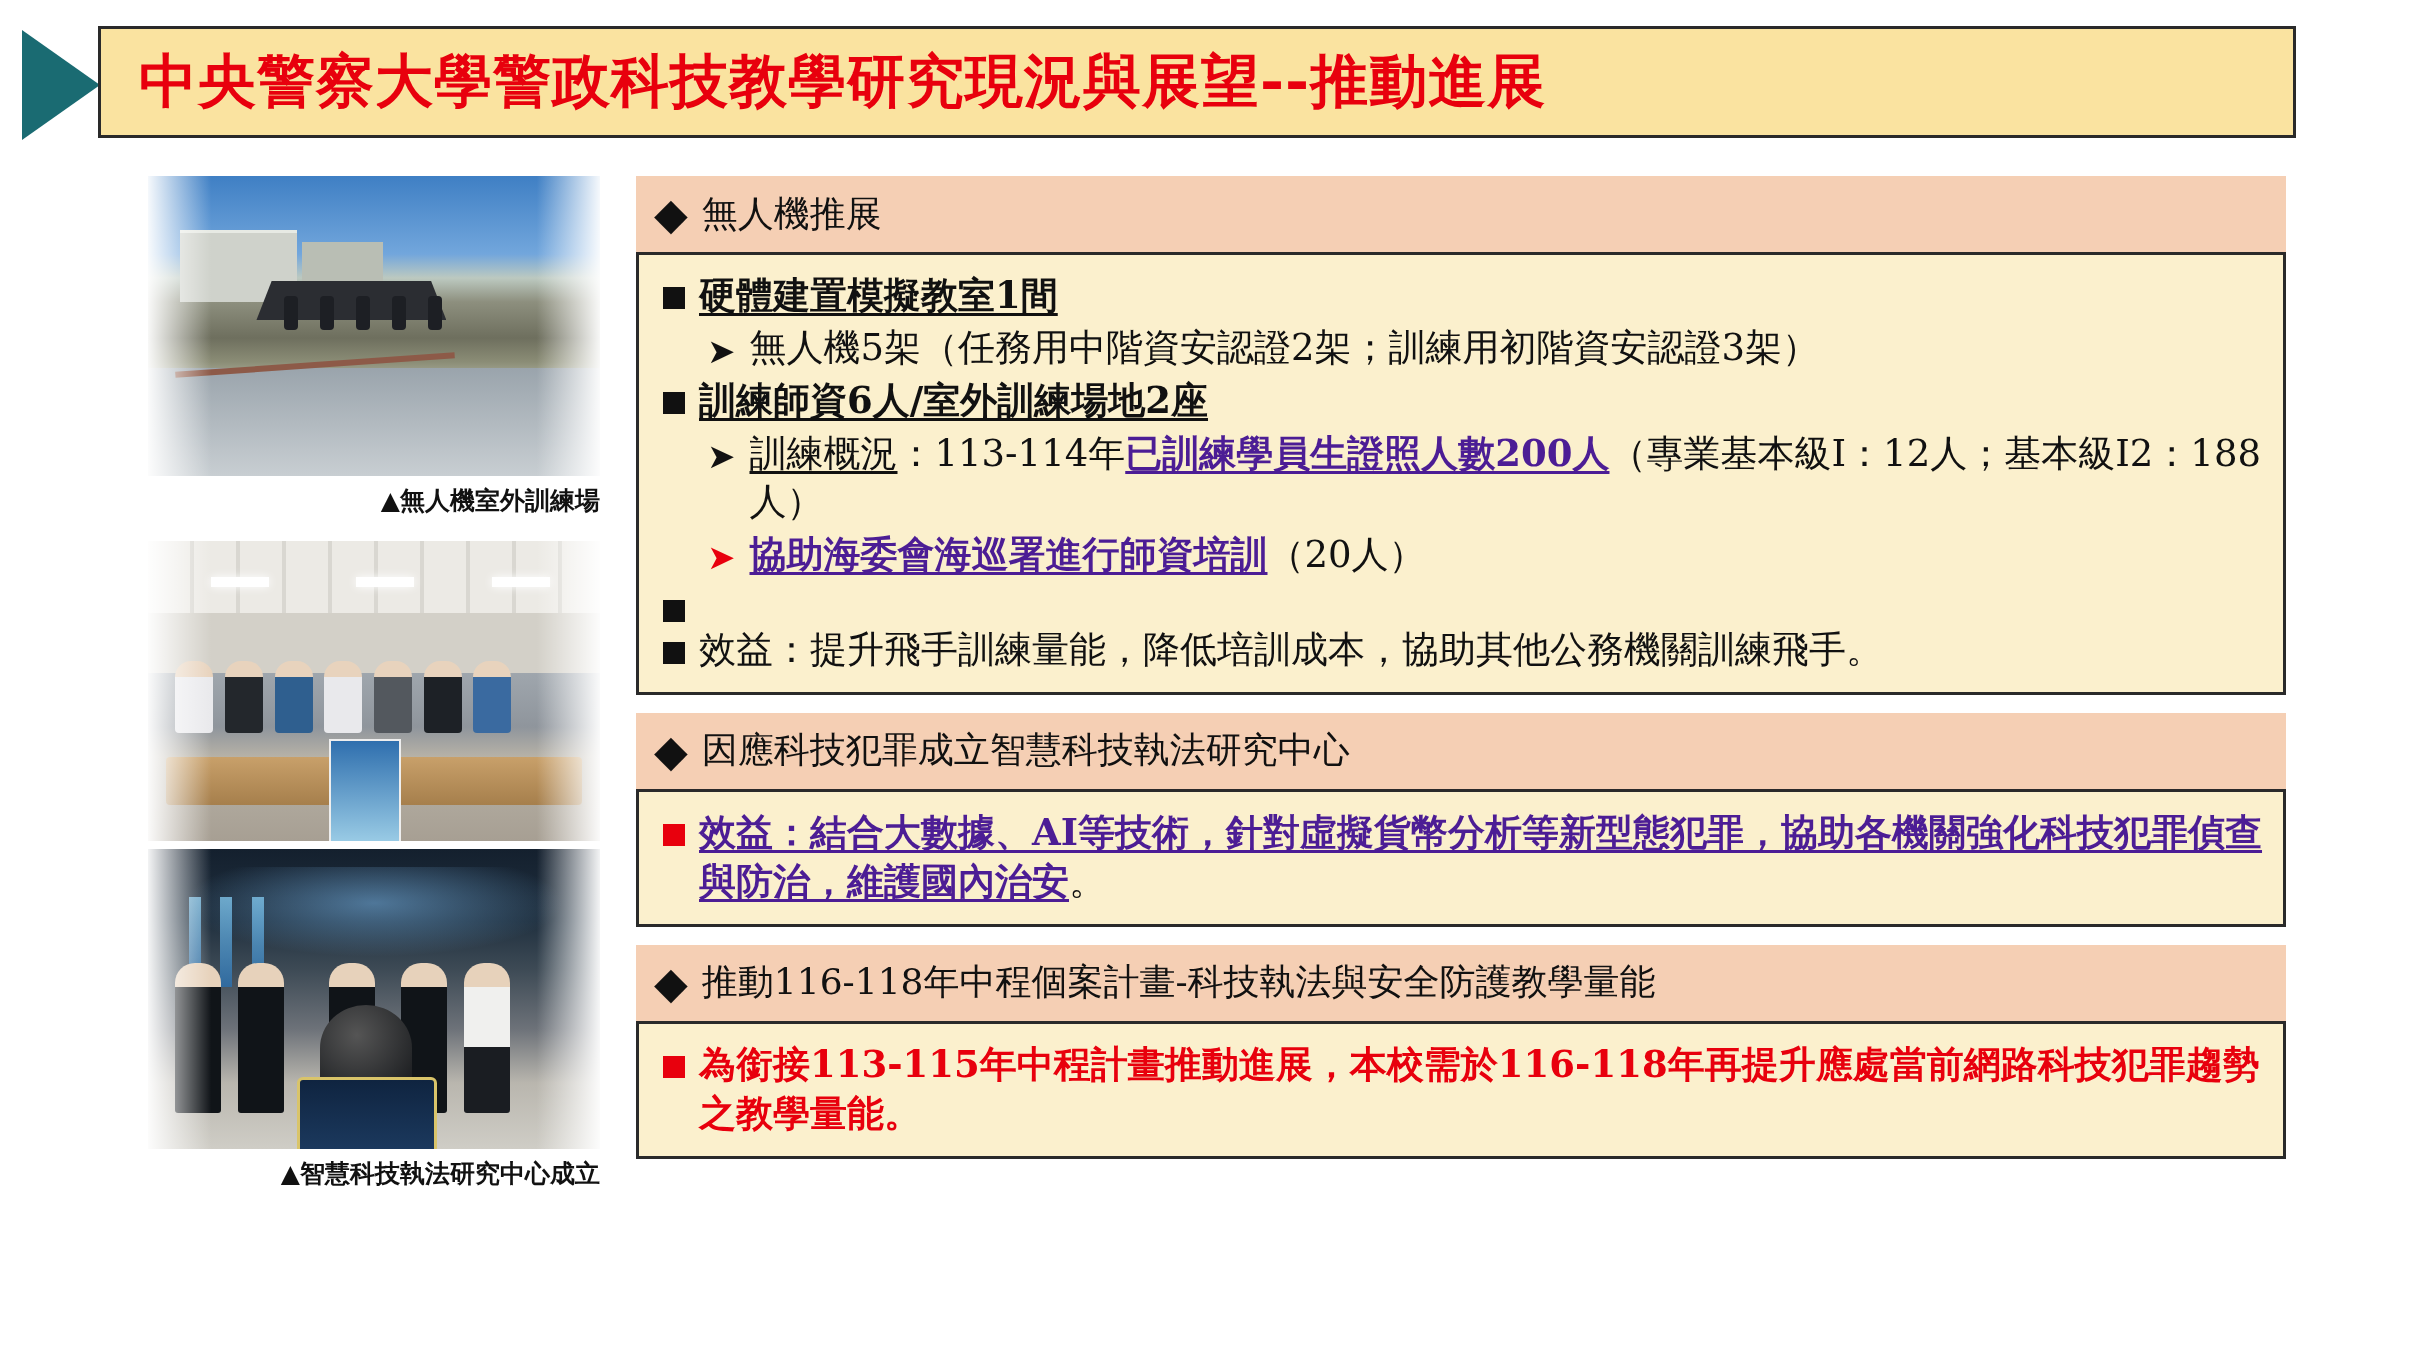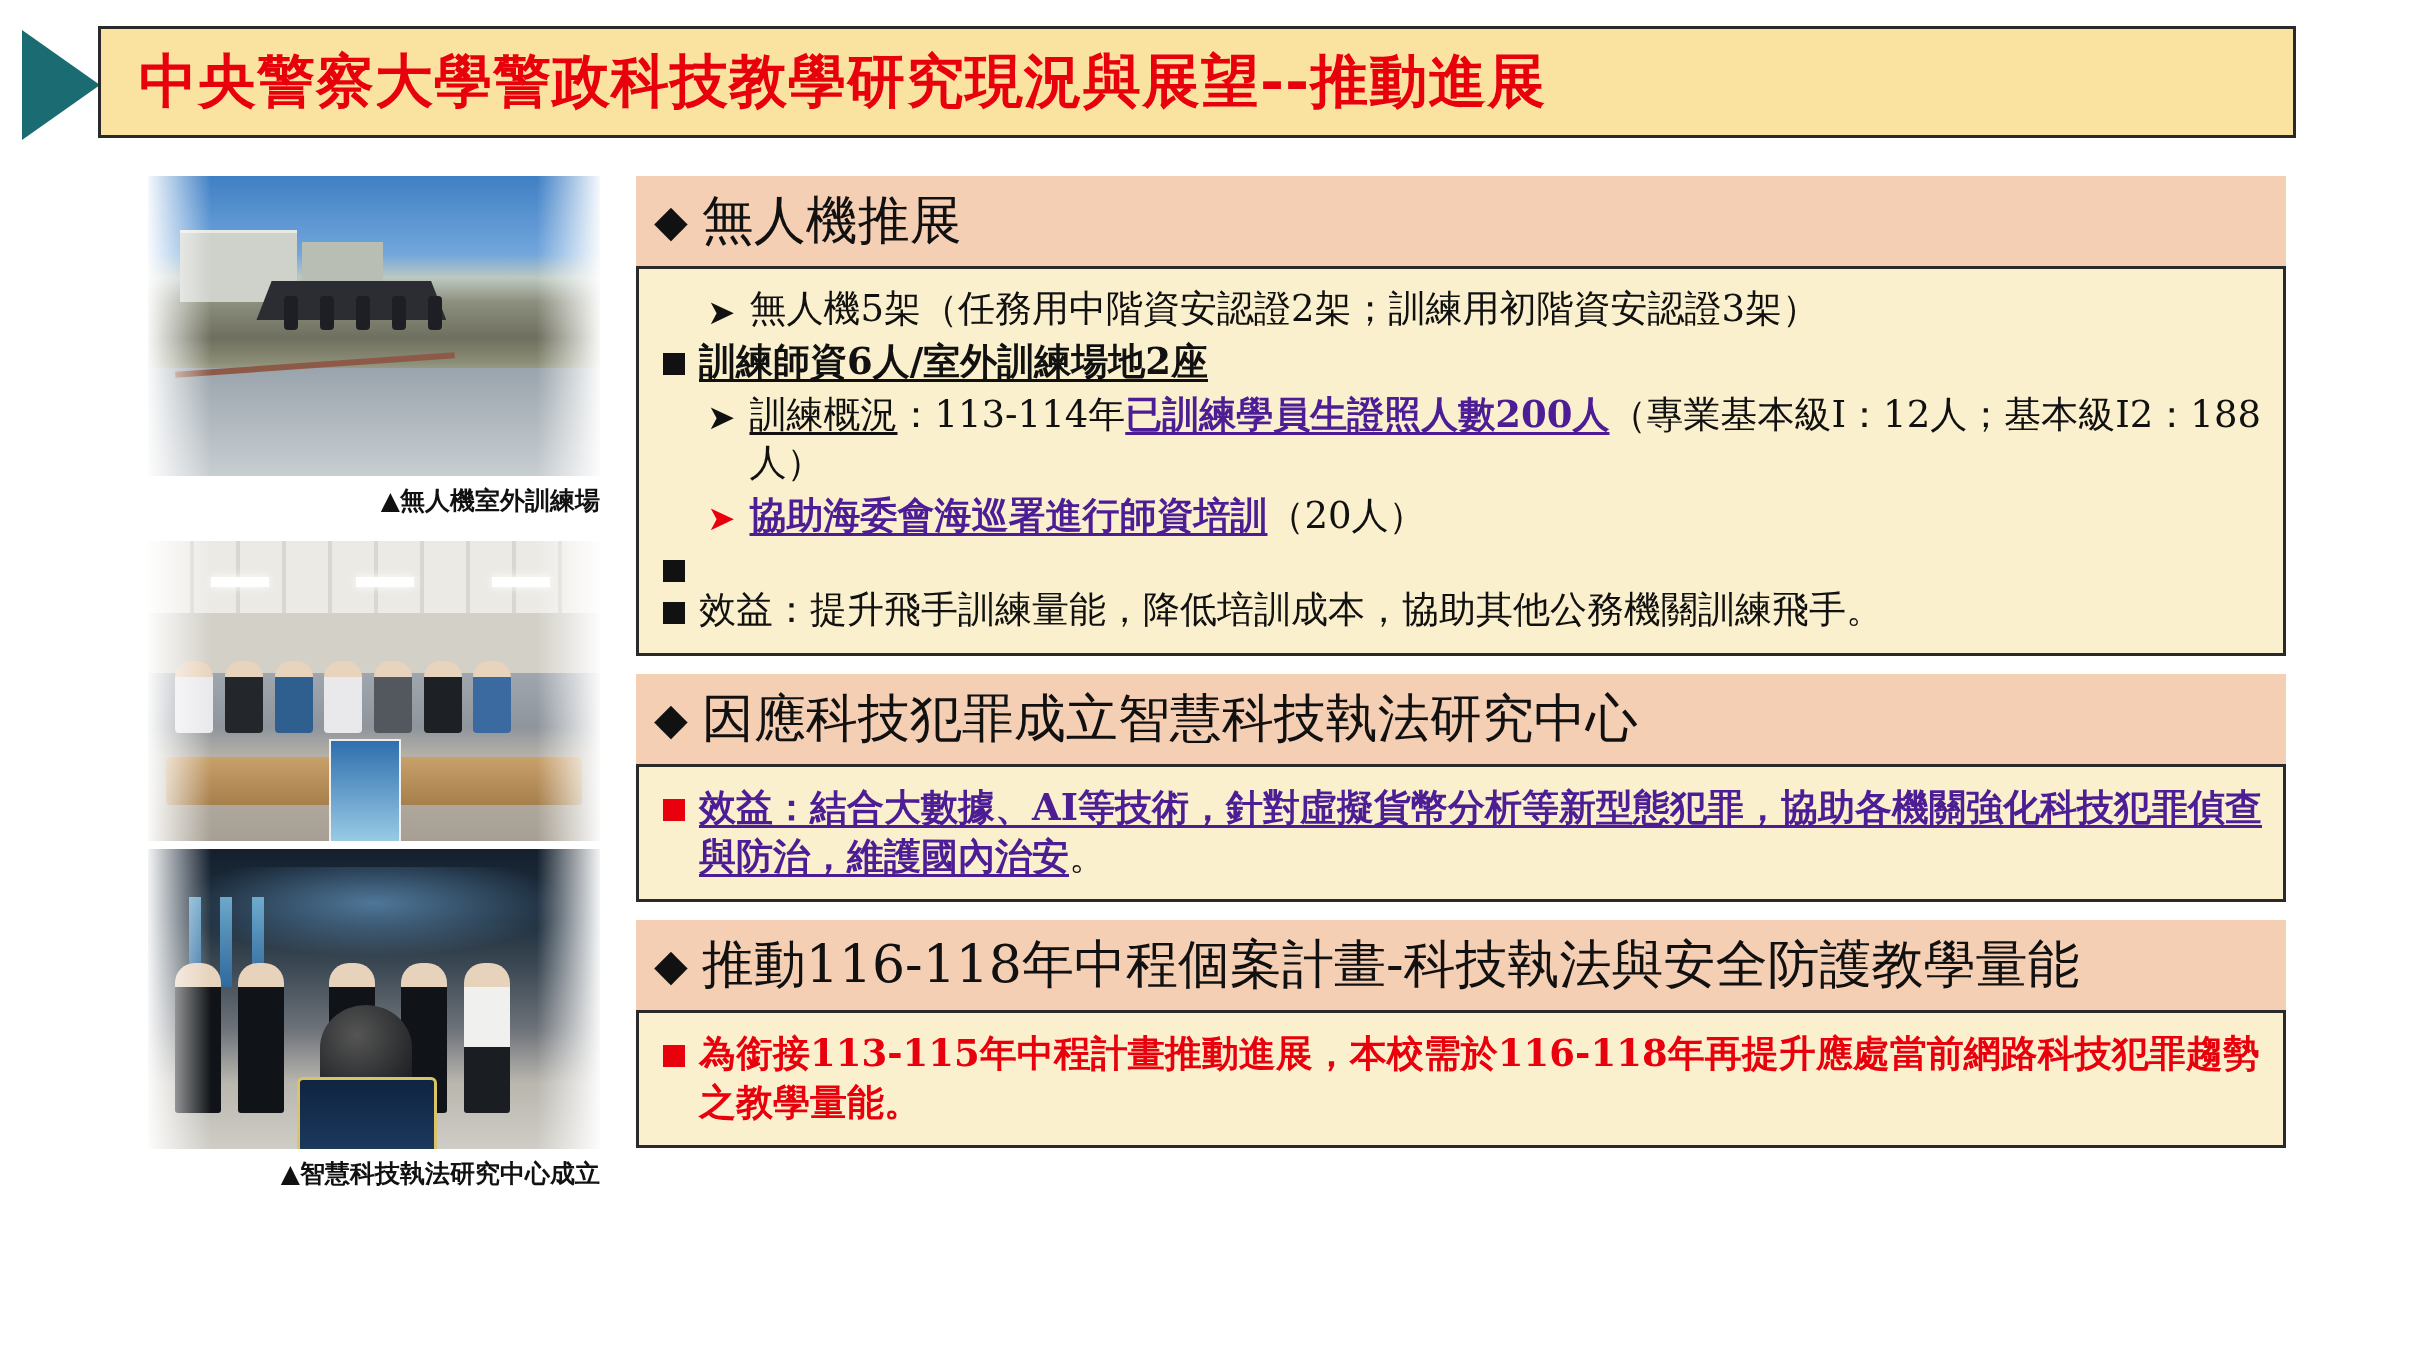--- a/index.html
+++ b/index.html
@@ -115,21 +115,21 @@
   .section { margin-bottom: 18px; }
   .sec-head {
     background: #f5cfb4;
     padding: 10px 18px;
     display: flex; align-items: center; gap: 14px;
     min-height: 76px;
   }
   .sec-diamond { font-size: 44px; line-height: 1; color: #111; }
   .sec-title {
     font-family: "DejaVu Serif", "Liberation Serif", serif;
-    font-size: 52px; font-weight: 500; color: #111;
+    font-size: 36px; font-weight: 500; color: #111;
     white-space: nowrap;
   }
   .sec-body {
     background: #fbf0cd;
     border: 3px solid #2a2a2a;
     padding: 12px 20px 16px 24px;
   }
 
   .li { display: flex; align-items: flex-start; gap: 14px; margin: 4px 0 2px; }
   .bullet-sq {
@@ -217,20 +217,24 @@
 
   </div>
 
   <div id="content-col">
       <div class="section">
         <div class="sec-head">
           <span class="sec-diamond">◆</span>
           <span class="sec-title">無人機推展</span>
         </div>
         <div class="sec-body">
+          <div class="li">
+            <span class="bullet-sq"></span>
+            <span class="li-text"><span class="b u">硬體建置模擬教室1間</span></span>
+          </div>
           <div class="li sub">
             <span class="bullet-arrow">➤</span>
             <span class="li-text"><span>無人機5架（任務用中階資安認證2架；訓練用初階資安認證3架）</span></span>
           </div>
           <div class="li">
             <span class="bullet-sq"></span>
             <span class="li-text"><span class="b u">訓練師資6人/室外訓練場地2座</span></span>
           </div>
           <div class="li sub">
             <span class="bullet-arrow">➤</span>

